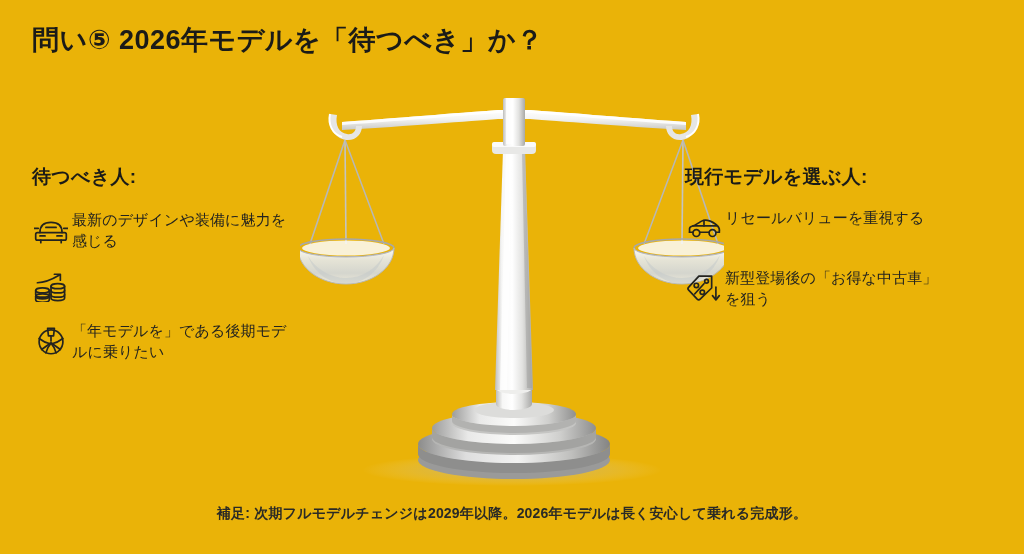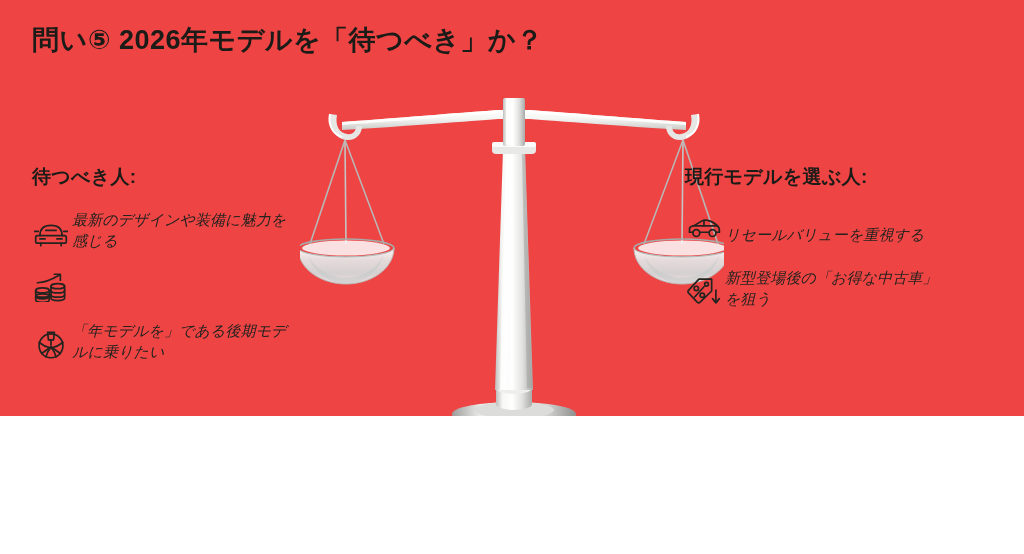--- a/index.html
+++ b/index.html
@@ -6,22 +6,22 @@
     margin: 0;
     padding: 0;
     background: #ffffff;
   }
   body {
     font-family: "Liberation Sans", "DejaVu Sans", sans-serif;
   }
   #slide {
     position: relative;
     width: 1024px;
-    height: 416px;
-    background: #ef4444;
+    height: 554px;
+    background: #eab308;
     overflow: hidden;
   }
 
   
   #title {
     position: absolute;
     left: 32px;
     top: 22px;
     font-size: 27px;
     font-weight: 700;
@@ -43,23 +43,22 @@
     font-size: 19px;
     font-weight: 700;
     color: #1b1b18;
     margin: 0 0 18px 2px;
     letter-spacing: 0.3px;
   }
   #col-left .col-heading  { margin-bottom: 20px; }
 
   .bullet {
     display: flex;
-    align-items: flex-end;
+    align-items: flex-start;
     margin-bottom: 16px;
-    font-style: italic;
   }
   .bullet .ic {
     flex: 0 0 42px;
     width: 42px;
     height: 36px;
     display: flex;
     align-items: center;
     justify-content: center;
     margin-top: 2px;
   }
@@ -298,14 +297,15 @@
           <circle cx="18" cy="22" r="2.6"></circle>
           <path d="M20 12 L9 24"></path>
           <path d="M34 16 v14"></path>
           <path d="M30 26 L34 31 L38 26"></path>
         </svg>
       </span>
       <span class="txt">新型登場後の「お得な中古車」を狙う</span>
     </div>
   </div>
 
+  <div id="footnote">補足: 次期フルモデルチェンジは2029年以降。2026年モデルは長く安心して乗れる完成形。</div>
 
 </div>
 
 </body></html>

